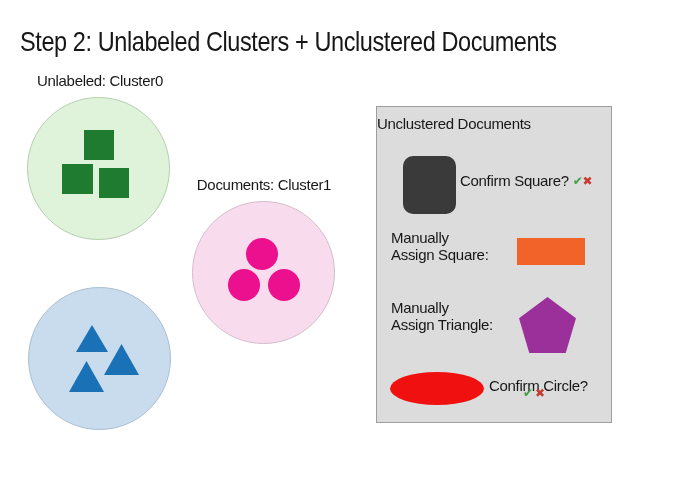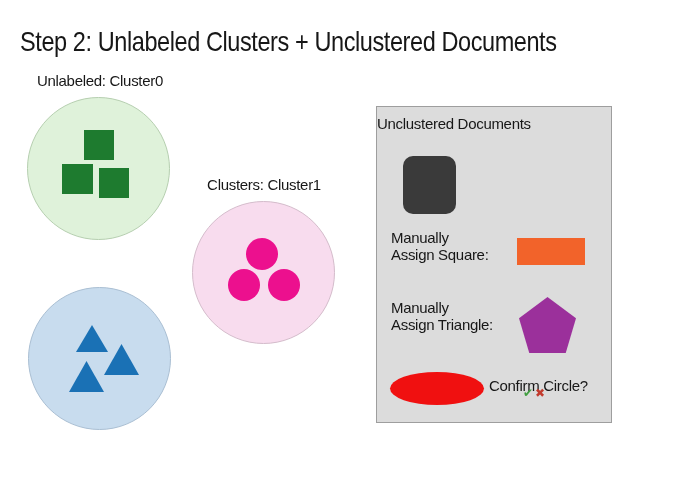--- a/index.html
+++ b/index.html
@@ -55,38 +55,42 @@
 
   <div class="page-title">Step 2: Unlabeled Clusters + Unclustered Documents</div>
 
   <div class="cluster-label" style="left:25px;top:72px;">Unlabeled: Cluster0</div>
   <div class="cluster-circle c0" style="left: 27px; top: 97px; background: rgb(223, 242, 218);">
     <div class="shape" style="left: 56px; top: 32px; width: 30px; height: 30px; background: rgb(30, 123, 47);"></div>
     <div class="shape" style="left: 34px; top: 66px; width: 31px; height: 30px; background: rgb(30, 123, 47);"></div>
     <div class="shape" style="left: 71px; top: 70px; width: 30px; height: 30px; background: rgb(30, 123, 47);"></div>
   </div>
 
-  <div class="cluster-label" style="left:189px;top:176px;">Clusters: Cluster1</div>
+  <div class="cluster-label" style="left:189px;top:176px;">Documents: Cluster1</div>
   <div class="cluster-circle c1" style="left: 192px; top: 201px; background: rgb(248, 220, 238);">
     <div class="shape dot" style="left: 53px; top: 36px; width: 32px; height: 32px; background: rgb(236, 16, 142);"></div>
     <div class="shape dot" style="left: 35px; top: 67px; width: 32px; height: 32px; background: rgb(236, 16, 142);"></div>
     <div class="shape dot" style="left: 75px; top: 67px; width: 32px; height: 32px; background: rgb(236, 16, 142);"></div>
   </div>
 
   <div class="cluster-circle c2" style="left: 28px; top: 287px; background: rgb(200, 220, 238);">
     <div class="shape tri" style="left: 47px; top: 37px; width: 32px; height: 27px; background: rgb(26, 113, 181);"></div>
     <div class="shape tri" style="left: 75px; top: 56px; width: 35px; height: 31px; background: rgb(26, 113, 181);"></div>
     <div class="shape tri" style="left: 40px; top: 73px; width: 35px; height: 31px; background: rgb(26, 113, 181);"></div>
   </div>
 
   <div class="panel" style="background: rgb(220, 220, 220);">
 
     <div class="panel-title">Unclustered Documents</div>
 
     <div class="doc-rounded-square" style="background: rgb(58, 58, 58);"></div>
+    <div class="ptext" style="left:83px;top:65px;white-space:nowrap;">
+      <span>Confirm Square?</span>
+      <span class="mark" style="color: rgb(63, 158, 63);">✔</span><span class="mark" style="color: rgb(194, 59, 46);">✖</span>
+    </div>
 
     <div class="ptext" style="left:14px;top:122px;">Manually
 Assign Square:</div>
     <div class="doc-rectangle" style="background: rgb(242, 99, 42);"></div>
 
     <div class="ptext" style="left:14px;top:192px;">Manually
 Assign Triangle:</div>
     <div class="doc-pentagon pent" style="background: rgb(155, 48, 155);"></div>
 
     <div class="doc-ellipse" style="background: rgb(240, 16, 16);"></div>

